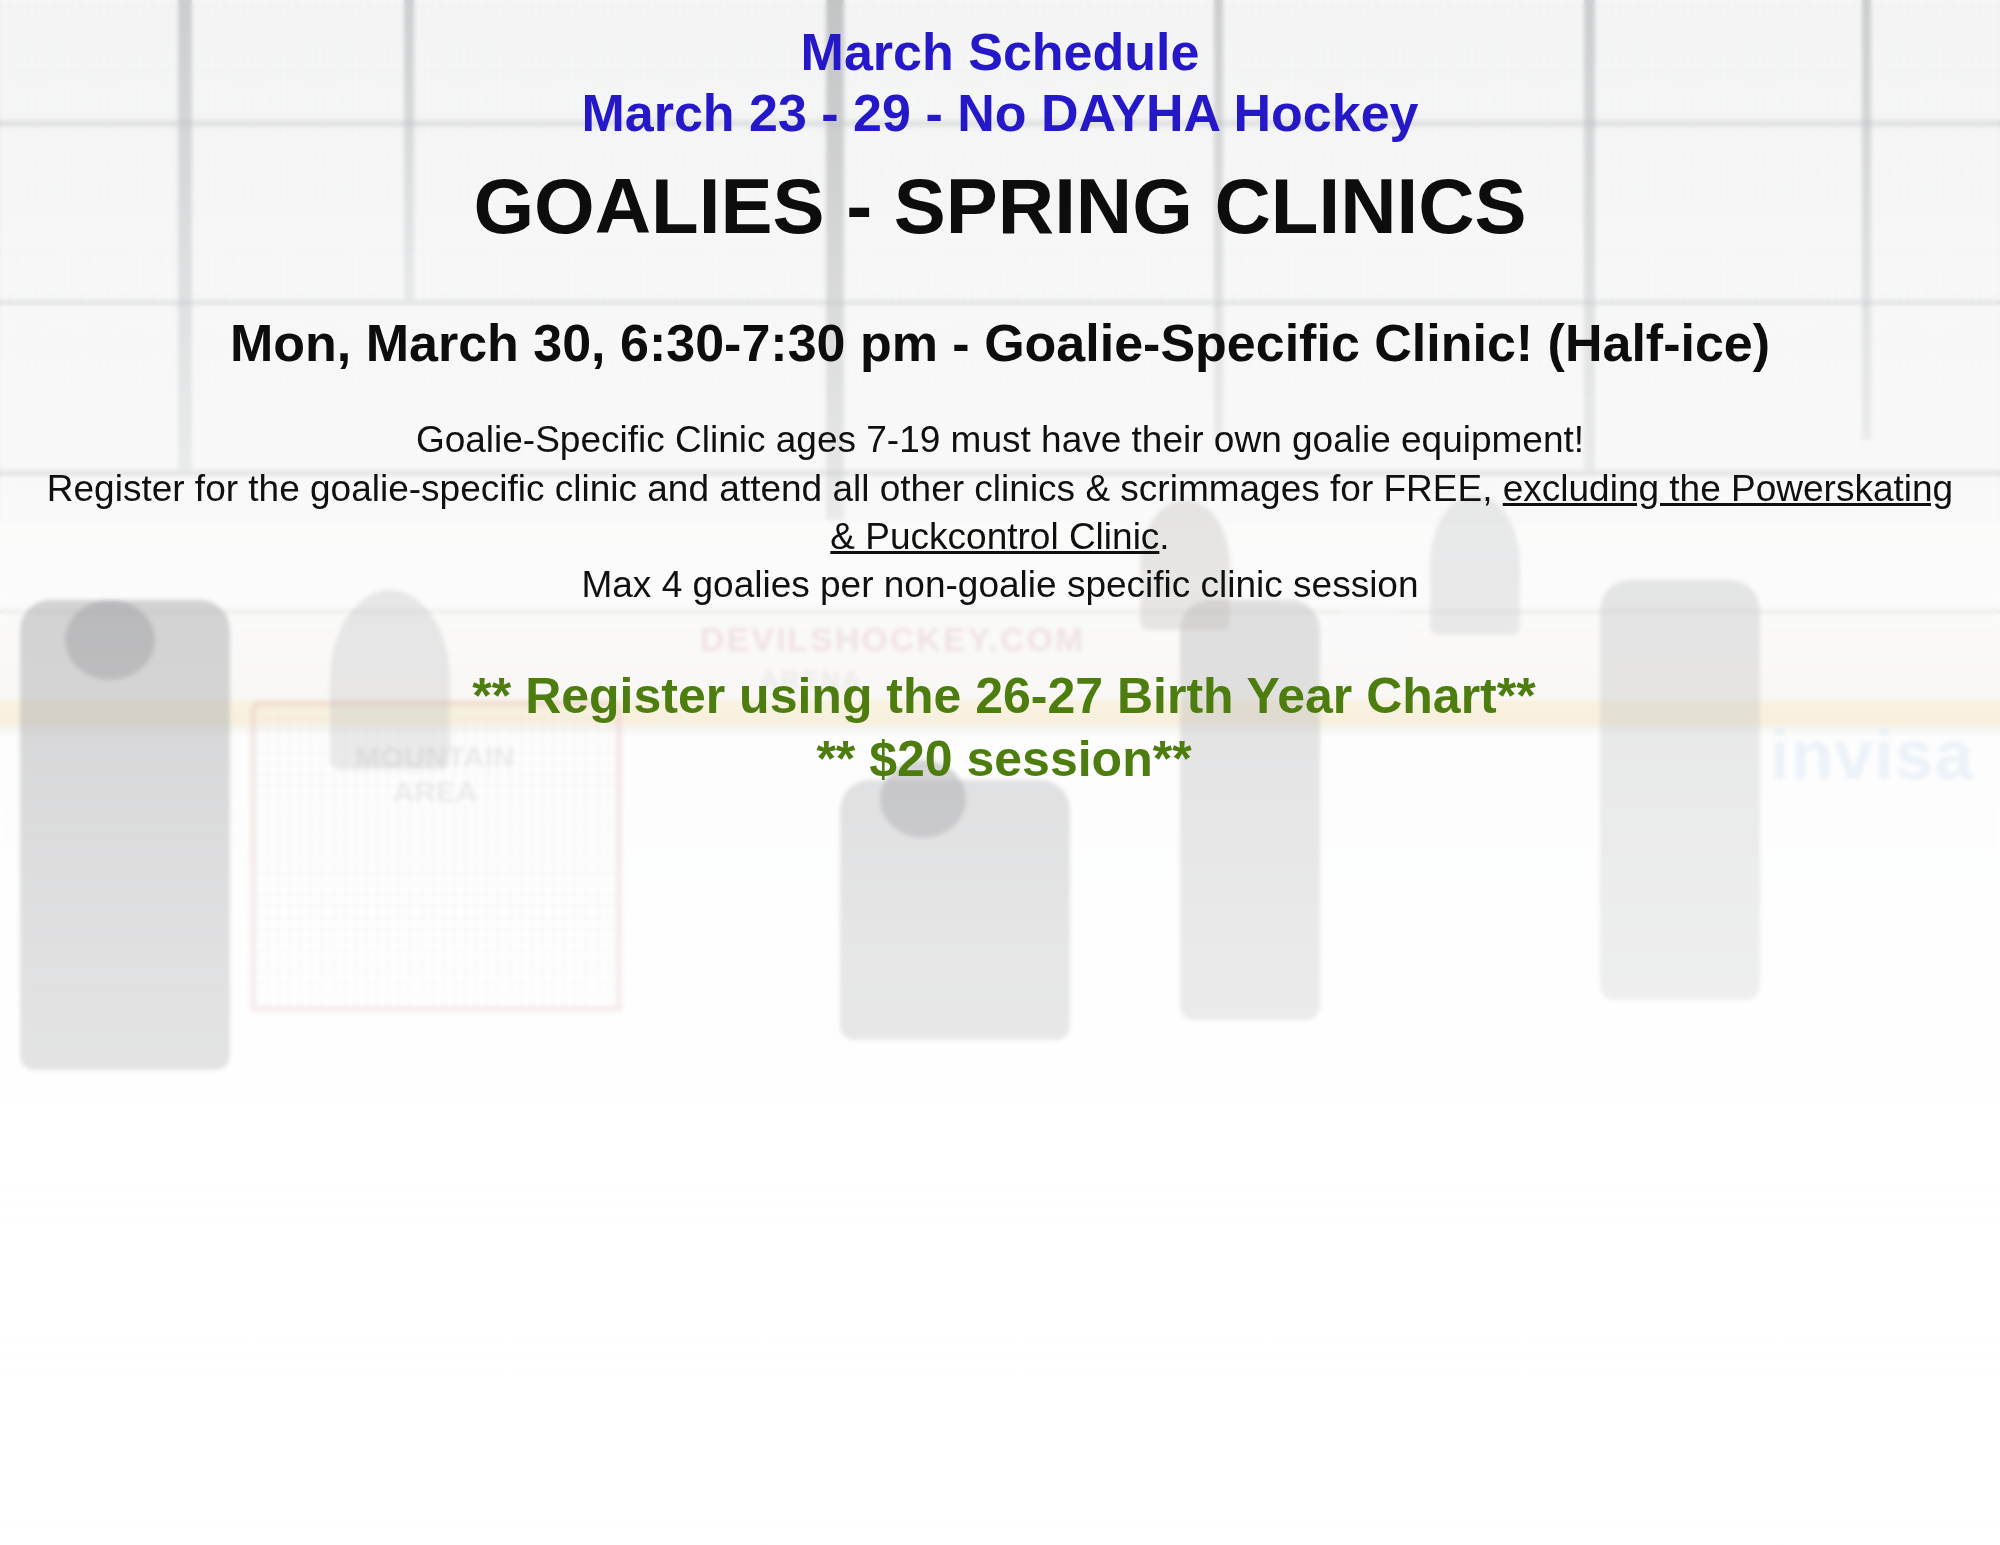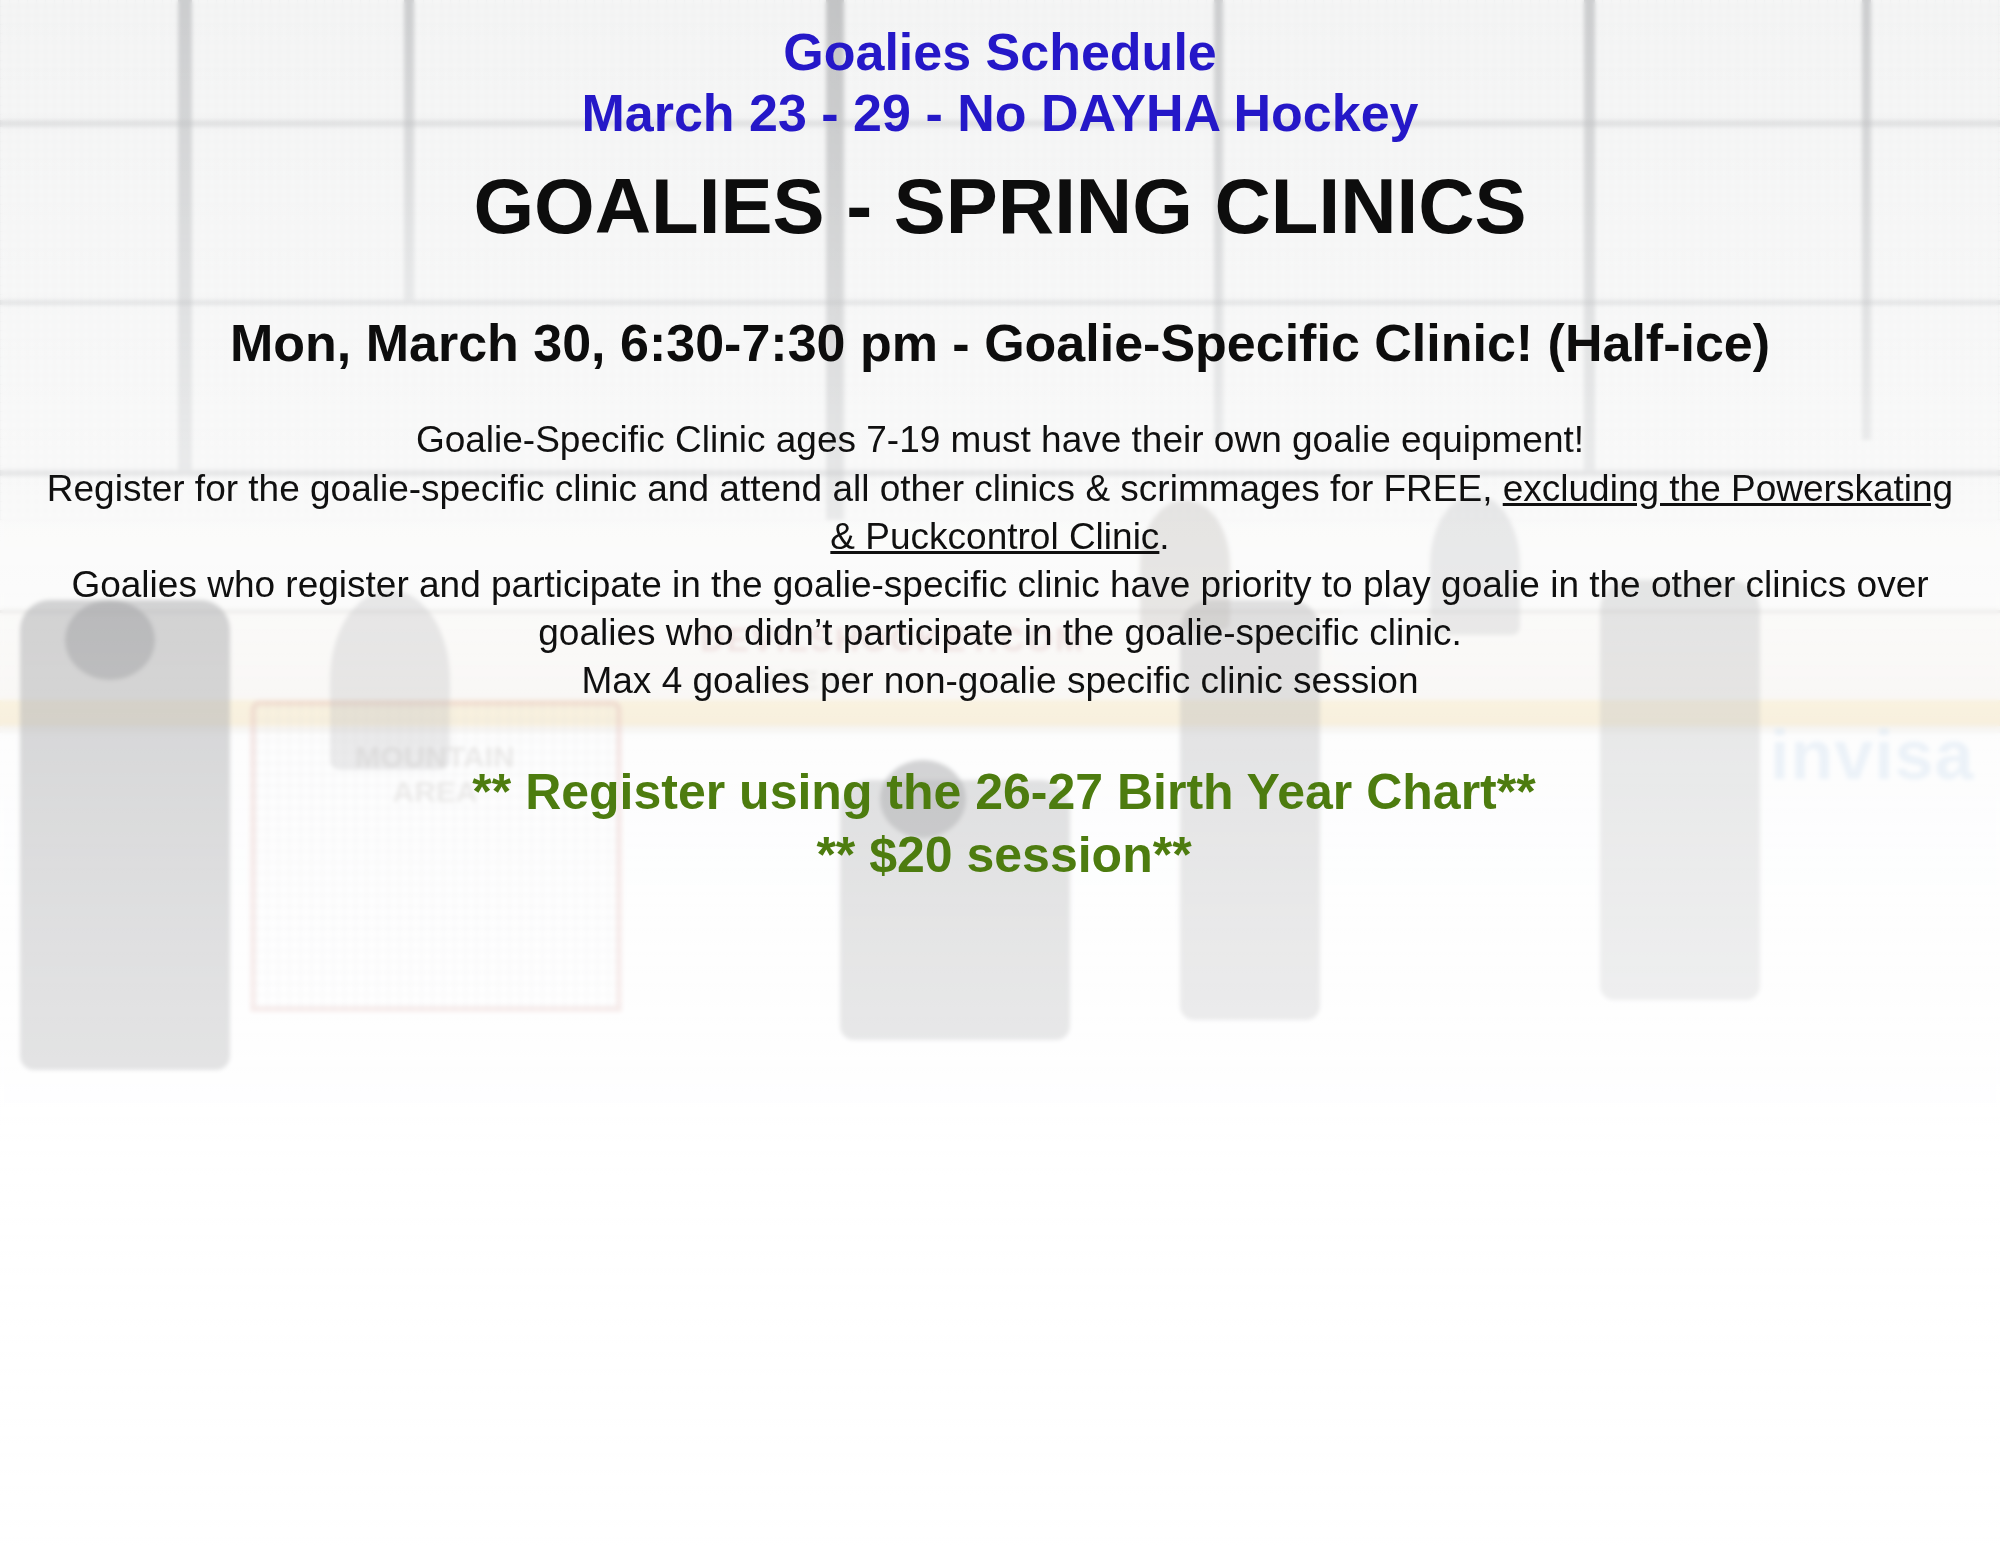--- a/index.html
+++ b/index.html
@@ -261,35 +261,34 @@
     <div class="helmet h1"></div>
     <div class="helmet h3"></div>
     <div class="helmet h4"></div>
 
     <div class="blur-veil"></div>
   </div>
 
   <div class="content">
 
     <div class="headline-blue">
-      <span>Goalies Schedule</span>
+      <span>March Schedule</span>
       <span class="l2">March 23 - 29 - No DAYHA Hockey</span>
     </div>
 
     <h1 class="title-main">GOALIES - SPRING CLINICS</h1>
 
 
     <div class="session-line">Mon, March 30, 6:30-7:30 pm - Goalie-Specific Clinic! (Half-ice)</div>
 
     <div class="details">
       <p>Goalie-Specific Clinic ages 7-19 must have their own goalie equipment!</p>
       <p>
         <span>Register for the goalie-specific clinic and attend all other clinics &amp; scrimmages for FREE, </span><u>excluding the Powerskating &amp; Puckcontrol Clinic</u><span>.</span>
       </p>
-      <p>Goalies who register and participate in the goalie-specific clinic have priority to play goalie in the other clinics over goalies who didn’t participate in the goalie-specific clinic.</p>
       <p>Max 4 goalies per non-goalie specific clinic session</p>
     </div>
 
     <div class="footer-blue">
       <span>** Register using the 26-27 Birth Year Chart**</span>
       <span class="f2">** $20 session**</span>
     </div>
 
   </div>
 </div>

